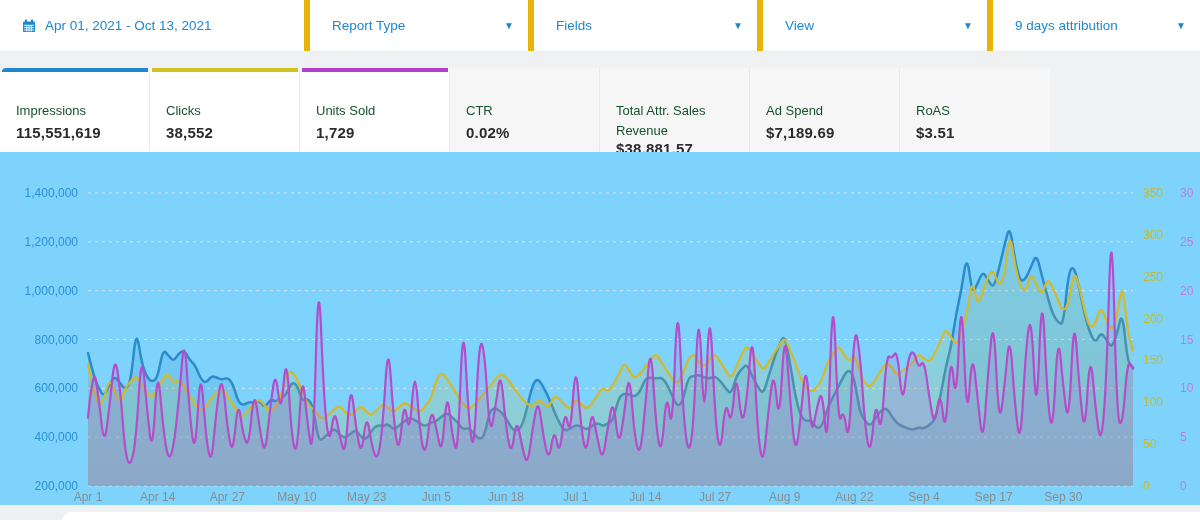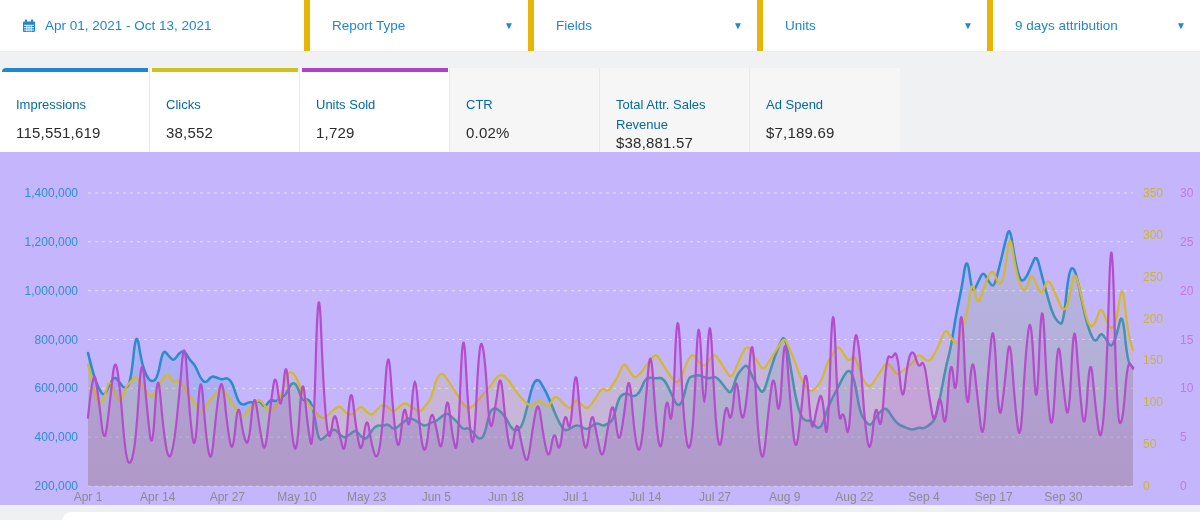--- a/index.html
+++ b/index.html
@@ -13,24 +13,24 @@
   .caret{margin-left:auto;font-size:10px;line-height:1;padding-left:8px}
   
   .gap-strip{height:16px;background:#f0f1f2}
   
   .tabs{height:84px;display:flex;background:#f0f1f2}
   .tab{width:150px;box-sizing:border-box;background:#f6f6f7;border-right:1px solid #e9e9e9;display:flex;flex-direction:column;padding-bottom:11px;cursor:pointer}
   .tab:last-child{border-right:none}
   .tab:first-child,.tab:first-child .accent{border-top-left-radius:6px}
   .tab.active{background:#fff}
   .accent{height:4px;flex:0 0 4px;margin:0 1.5px;background:var(--acc,transparent)}
-  .mlabel{font-size:13px;color:#0369a1;padding:23px 16px 0;line-height:1.5}
-  .mvalue{font-size:15px;font-weight:400;color:#2b2b2b;letter-spacing:.2px;padding:0 16px;margin-top:auto}
+  .mlabel{font-size:13px;color:#14532d;padding:29px 16px 0;line-height:1.5}
+  .mvalue{font-size:15px;font-weight:700;color:#2b2b2b;letter-spacing:.2px;padding:0 16px;margin-top:auto}
   
-  .chart-card{height:353px;background:#c4b5fd;position:relative}
+  .chart-card{height:353px;background:#7dd3fc;position:relative}
   .chart-card svg{display:block}
   
   .footer{height:15px;background:#eef0f2;position:relative}
   .next-card{position:absolute;left:62px;right:0;top:7px;bottom:-2px;background:#fff;border-radius:9px 0 0 0}
 </style>
 </head>
 <body>
 
 <div class="page">
 
@@ -48,21 +48,21 @@
     </div>
     <div class="tsec s1">
       <span>Report Type</span>
       <span class="caret">▼</span>
     </div>
     <div class="tsec s2">
       <span>Fields</span>
       <span class="caret">▼</span>
     </div>
     <div class="tsec s3">
-      <span>Units</span>
+      <span>View</span>
       <span class="caret">▼</span>
     </div>
     <div class="tsec s4">
       <span>9 days attribution</span>
       <span class="caret">▼</span>
     </div>
   </header>
 
   <div class="gap-strip"></div>
 
@@ -89,20 +89,25 @@
     </div>
     <div class="tab">
       <div class="accent"></div>
       <div class="mlabel">Total Attr. Sales Revenue</div>
       <div class="mvalue">$38,881.57</div>
     </div>
     <div class="tab">
       <div class="accent"></div>
       <div class="mlabel">Ad Spend</div>
       <div class="mvalue">$7,189.69</div>
+    </div>
+    <div class="tab">
+      <div class="accent"></div>
+      <div class="mlabel">RoAS</div>
+      <div class="mvalue">$3.51</div>
     </div>
   </nav>
 
   <section class="chart-card">
     <svg id="chartSvg" width="1200" height="353" viewBox="0 152 1200 353">
         <defs>
           <linearGradient id="grad0" x1="0" y1="0" x2="0" y2="1">
             <stop offset="0" stop-color="#2e8bc9" stop-opacity="0.08"></stop>
             <stop offset="1" stop-color="#2e8bc9" stop-opacity="0.22"></stop>
           </linearGradient>

